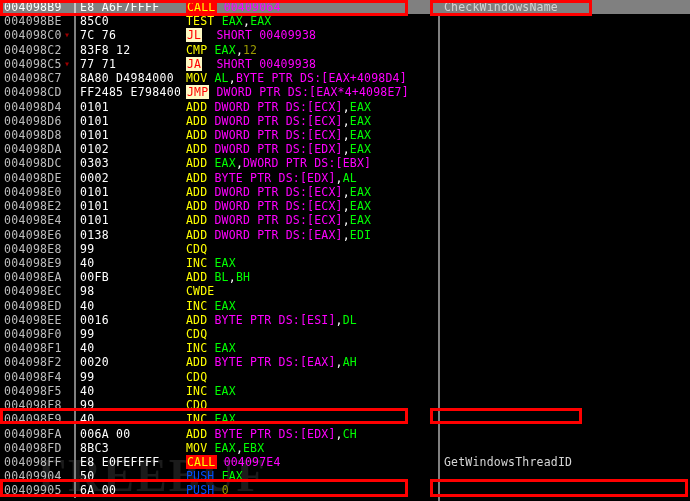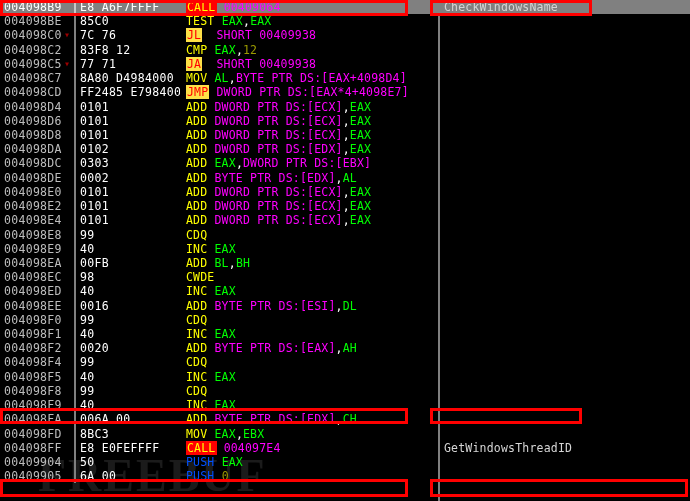--- a/index.html
+++ b/index.html
@@ -69,21 +69,21 @@
   
   .addr-rule {
     position: absolute;
     left: 74px; top: 0; width: 2px; height: 14.22px;
     background: #808080;
   }
   .row.sel .addr-rule { background: #c8c8c8; }
 
   
   .m-call   { background: #ff0000; color: #ffff00; padding: 0 1px; }
-  .m-jmp    { background: #fde047; color: #ff0000; padding: 0 1px; margin-top: 24px; }
+  .m-jmp    { background: #fef9c3; color: #ff0000; padding: 0 1px; margin-top: 24px; }
   .m-plain  { color: #ffff00; }
   .m-push   { color: #0050ff; }
   .op-reg   { color: #00ff00; }
   .op-mem   { color: #ff00ff; }
   .op-num   { color: #ff00ff; }
   .op-dark  { color: #9a9a00; }
   .op-white { color: #ffffff; }
 
   
   .hl {
@@ -194,20 +194,26 @@
         <div class="addr-rule"></div>
         <div class="cell c-addr">004098E2</div>
         <div class="cell c-hex">0101</div>
         <div class="cell c-dis"><span class="m-plain">ADD</span> <span class="op-mem">DWORD PTR DS:[ECX]</span><span class="op-white">,</span><span class="op-reg">EAX</span></div>
       </div>
       <div class="row">
         <div class="addr-rule"></div>
         <div class="cell c-addr">004098E4</div>
         <div class="cell c-hex">0101</div>
         <div class="cell c-dis"><span class="m-plain">ADD</span> <span class="op-mem">DWORD PTR DS:[ECX]</span><span class="op-white">,</span><span class="op-reg">EAX</span></div>
+      </div>
+      <div class="row">
+        <div class="addr-rule"></div>
+        <div class="cell c-addr">004098E6</div>
+        <div class="cell c-hex">0138</div>
+        <div class="cell c-dis"><span class="m-plain">ADD</span> <span class="op-mem">DWORD PTR DS:[EAX]</span><span class="op-white">,</span><span class="op-reg">EDI</span></div>
       </div>
       <div class="row">
         <div class="addr-rule"></div>
         <div class="cell c-addr">004098E8</div>
         <div class="cell c-hex">99</div>
         <div class="cell c-dis"><span class="m-plain">CDQ</span></div>
       </div>
       <div class="row">
         <div class="addr-rule"></div>
         <div class="cell c-addr">004098E9</div>

